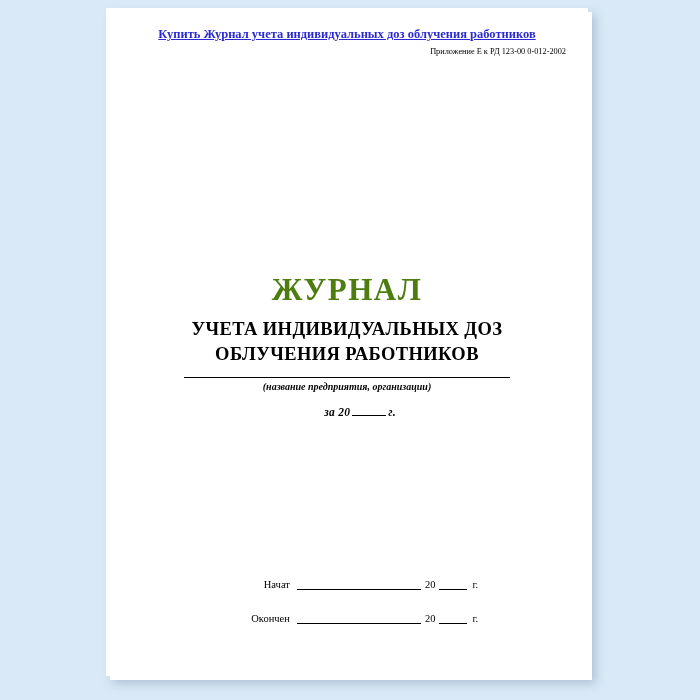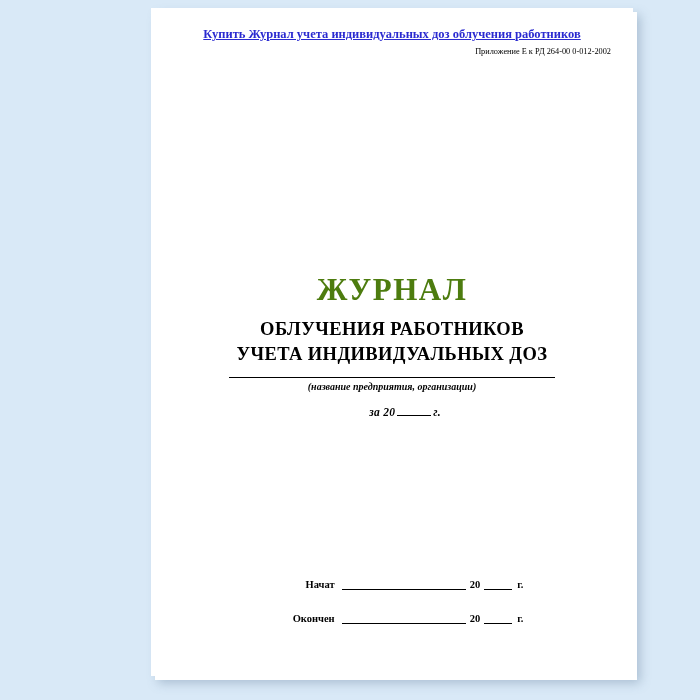--- a/index.html
+++ b/index.html
@@ -10,21 +10,20 @@
     width: 700px;
     height: 700px;
     background: #d9e9f7;
     font-family: "Liberation Serif", serif;
     overflow: hidden;
   }
   #stage {
     position: relative;
     width: 624px;
     height: 700px;
-    margin-left: 45px;
   }
   .page-shadow {
     position: absolute;
     left: 110px;
     top: 12px;
     width: 482px;
     height: 668px;
     background: #ffffff;
     box-shadow: 3px 3px 10px rgba(80, 110, 140, 0.35);
   }
@@ -134,21 +133,21 @@
     left: 0;
     top: 570px;
     width: 482px;
   }
   .footer-row {
     display: flex;
     align-items: flex-end;
     justify-content: center;
     font-family: "Liberation Serif", serif;
     font-size: 10.5px;
-    font-weight: bold;
+    font-weight: normal;
     color: #000;
     margin-bottom: 22px;
   }
   .footer-label {
     width: 74px;
     text-align: right;
     padding-right: 7px;
     white-space: nowrap;
   }
   .fill-line {
@@ -174,28 +173,28 @@
 
   <div class="page-shadow"></div>
 
   <div class="page">
 
     <div class="buy-link-wrap">
       <a class="buy-link" href="#">Купить Журнал учета индивидуальных доз облучения работников</a>
     </div>
 
     <div class="header-block">
-      <div>Приложение Е к РД 264-00 0-012-2002</div>
+      <div>Приложение Е к РД 123-00 0-012-2002</div>
     </div>
 
     <div class="title-block">
       <div class="title-main">ЖУРНАЛ</div>
       <div class="title-sub">
+        <div>УЧЕТА ИНДИВИДУАЛЬНЫХ ДОЗ</div>
         <div>ОБЛУЧЕНИЯ РАБОТНИКОВ</div>
-        <div>УЧЕТА ИНДИВИДУАЛЬНЫХ ДОЗ</div>
       </div>
     </div>
 
     <div class="org-block">
       <div class="org-rule"></div>
       <div class="org-caption">(название предприятия, организации)</div>
       <div class="year-line">
         <span>за 20</span><span class="blank"></span><span>г.</span>
       </div>
     </div>

